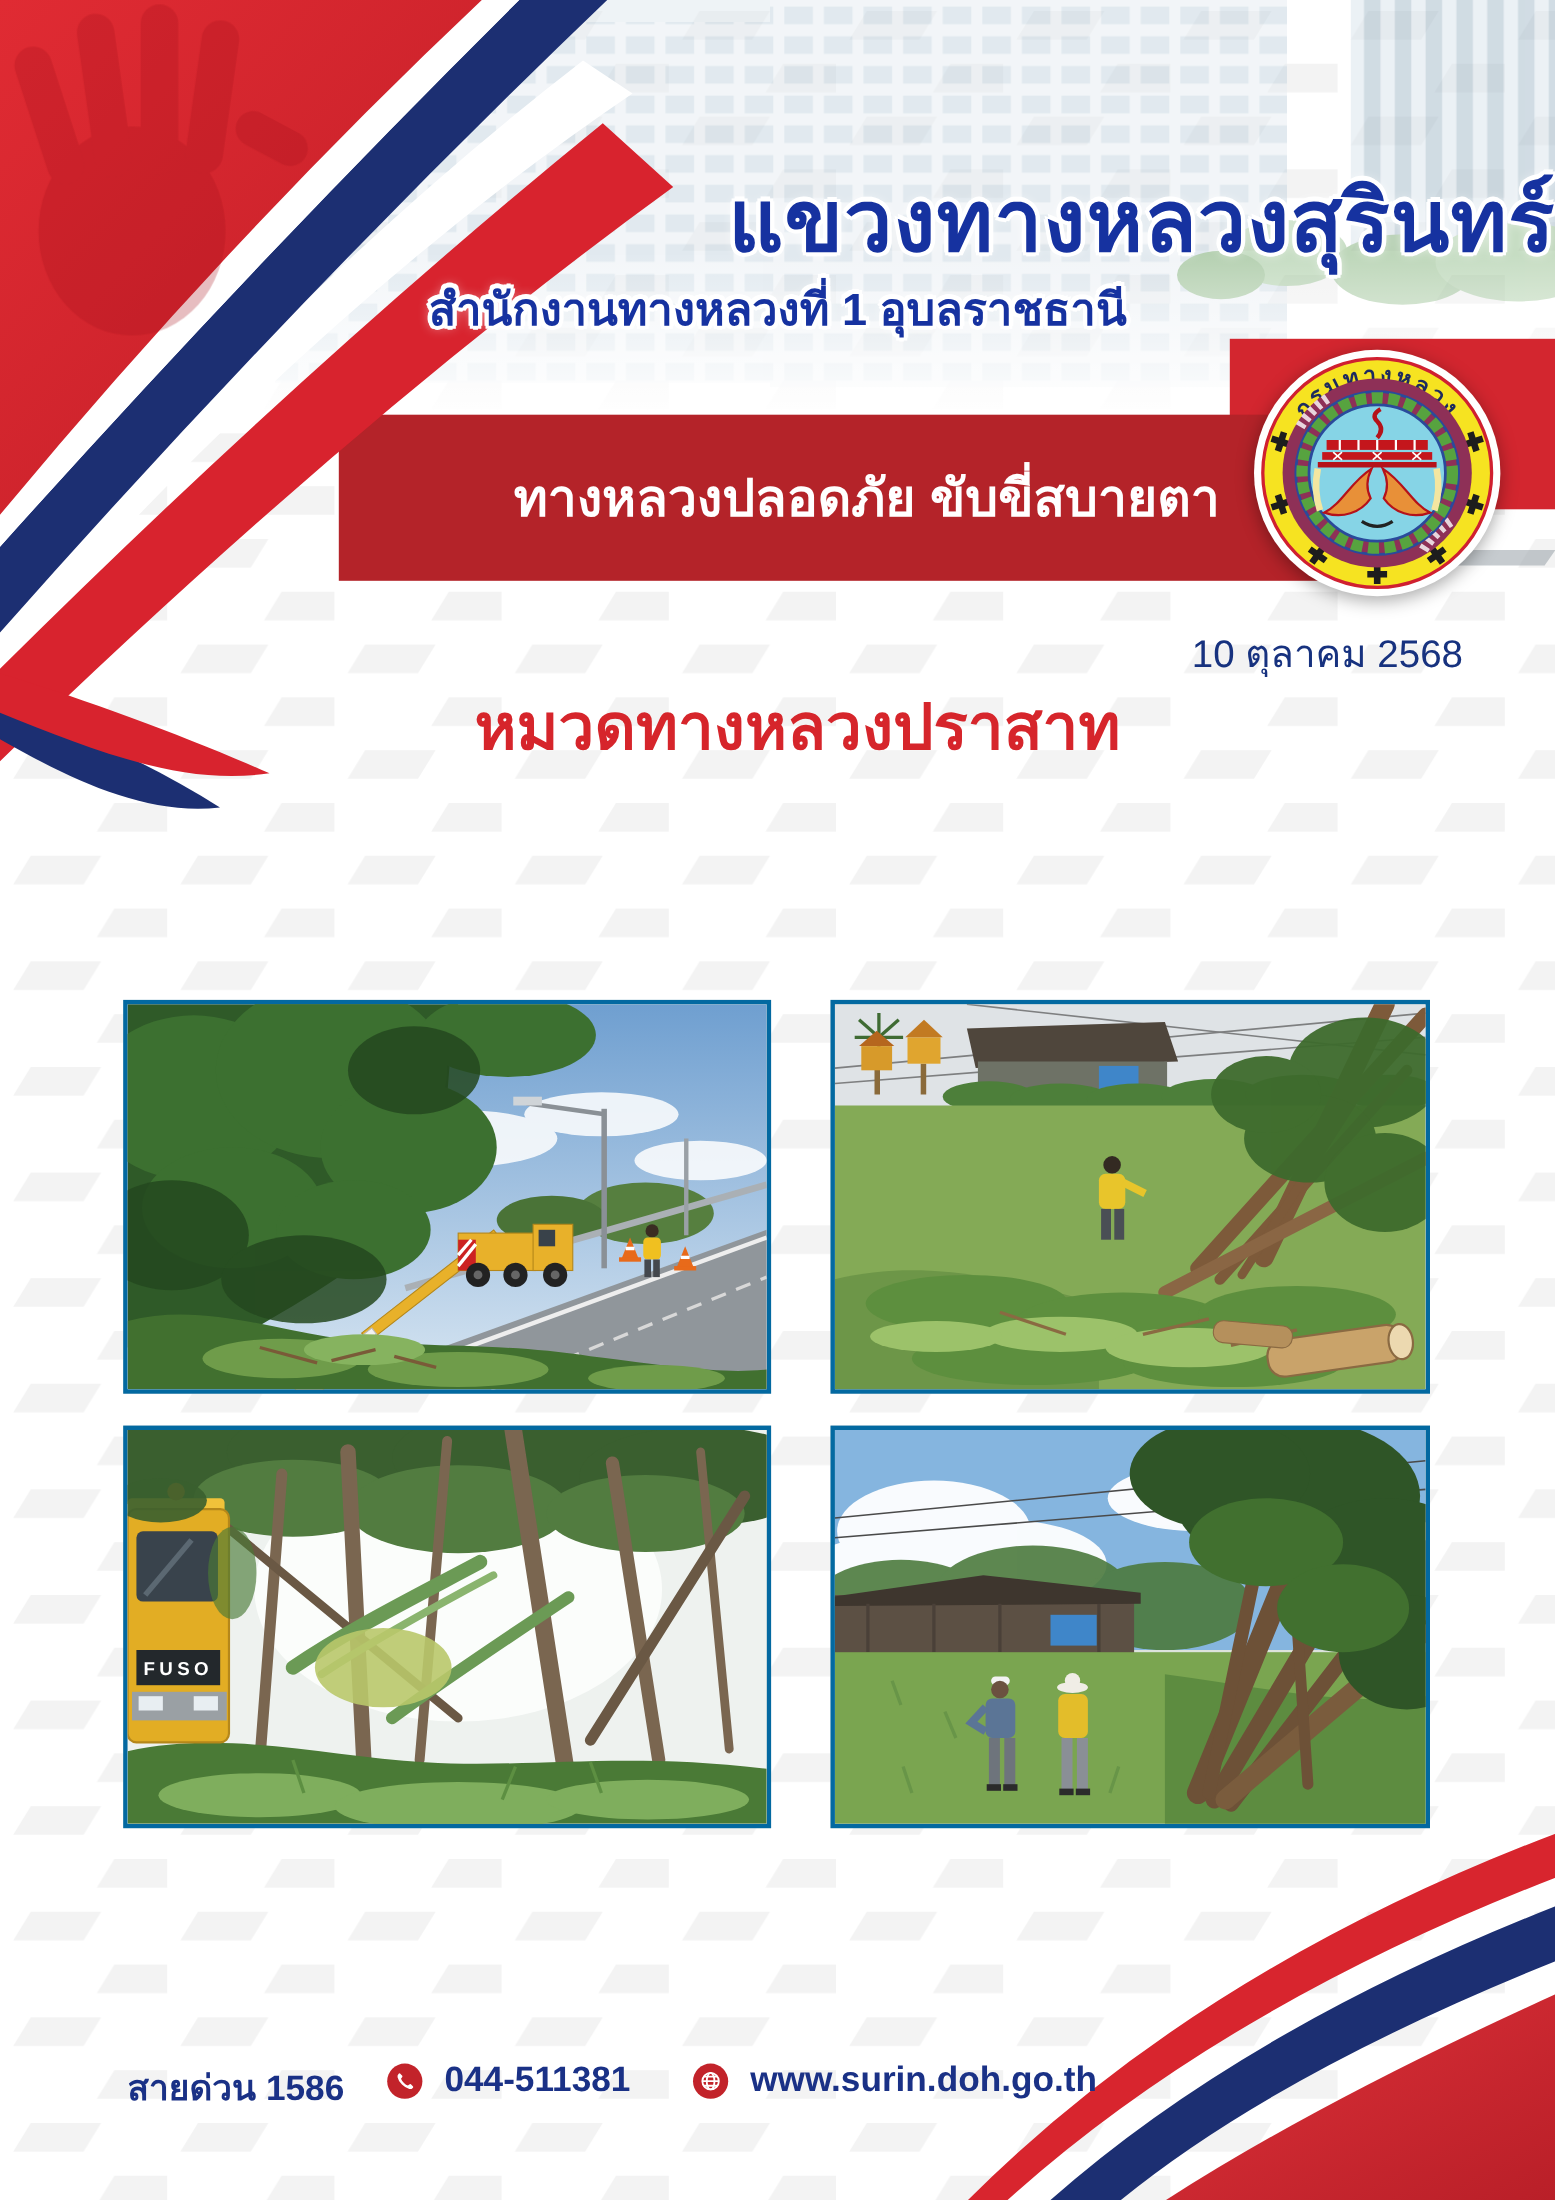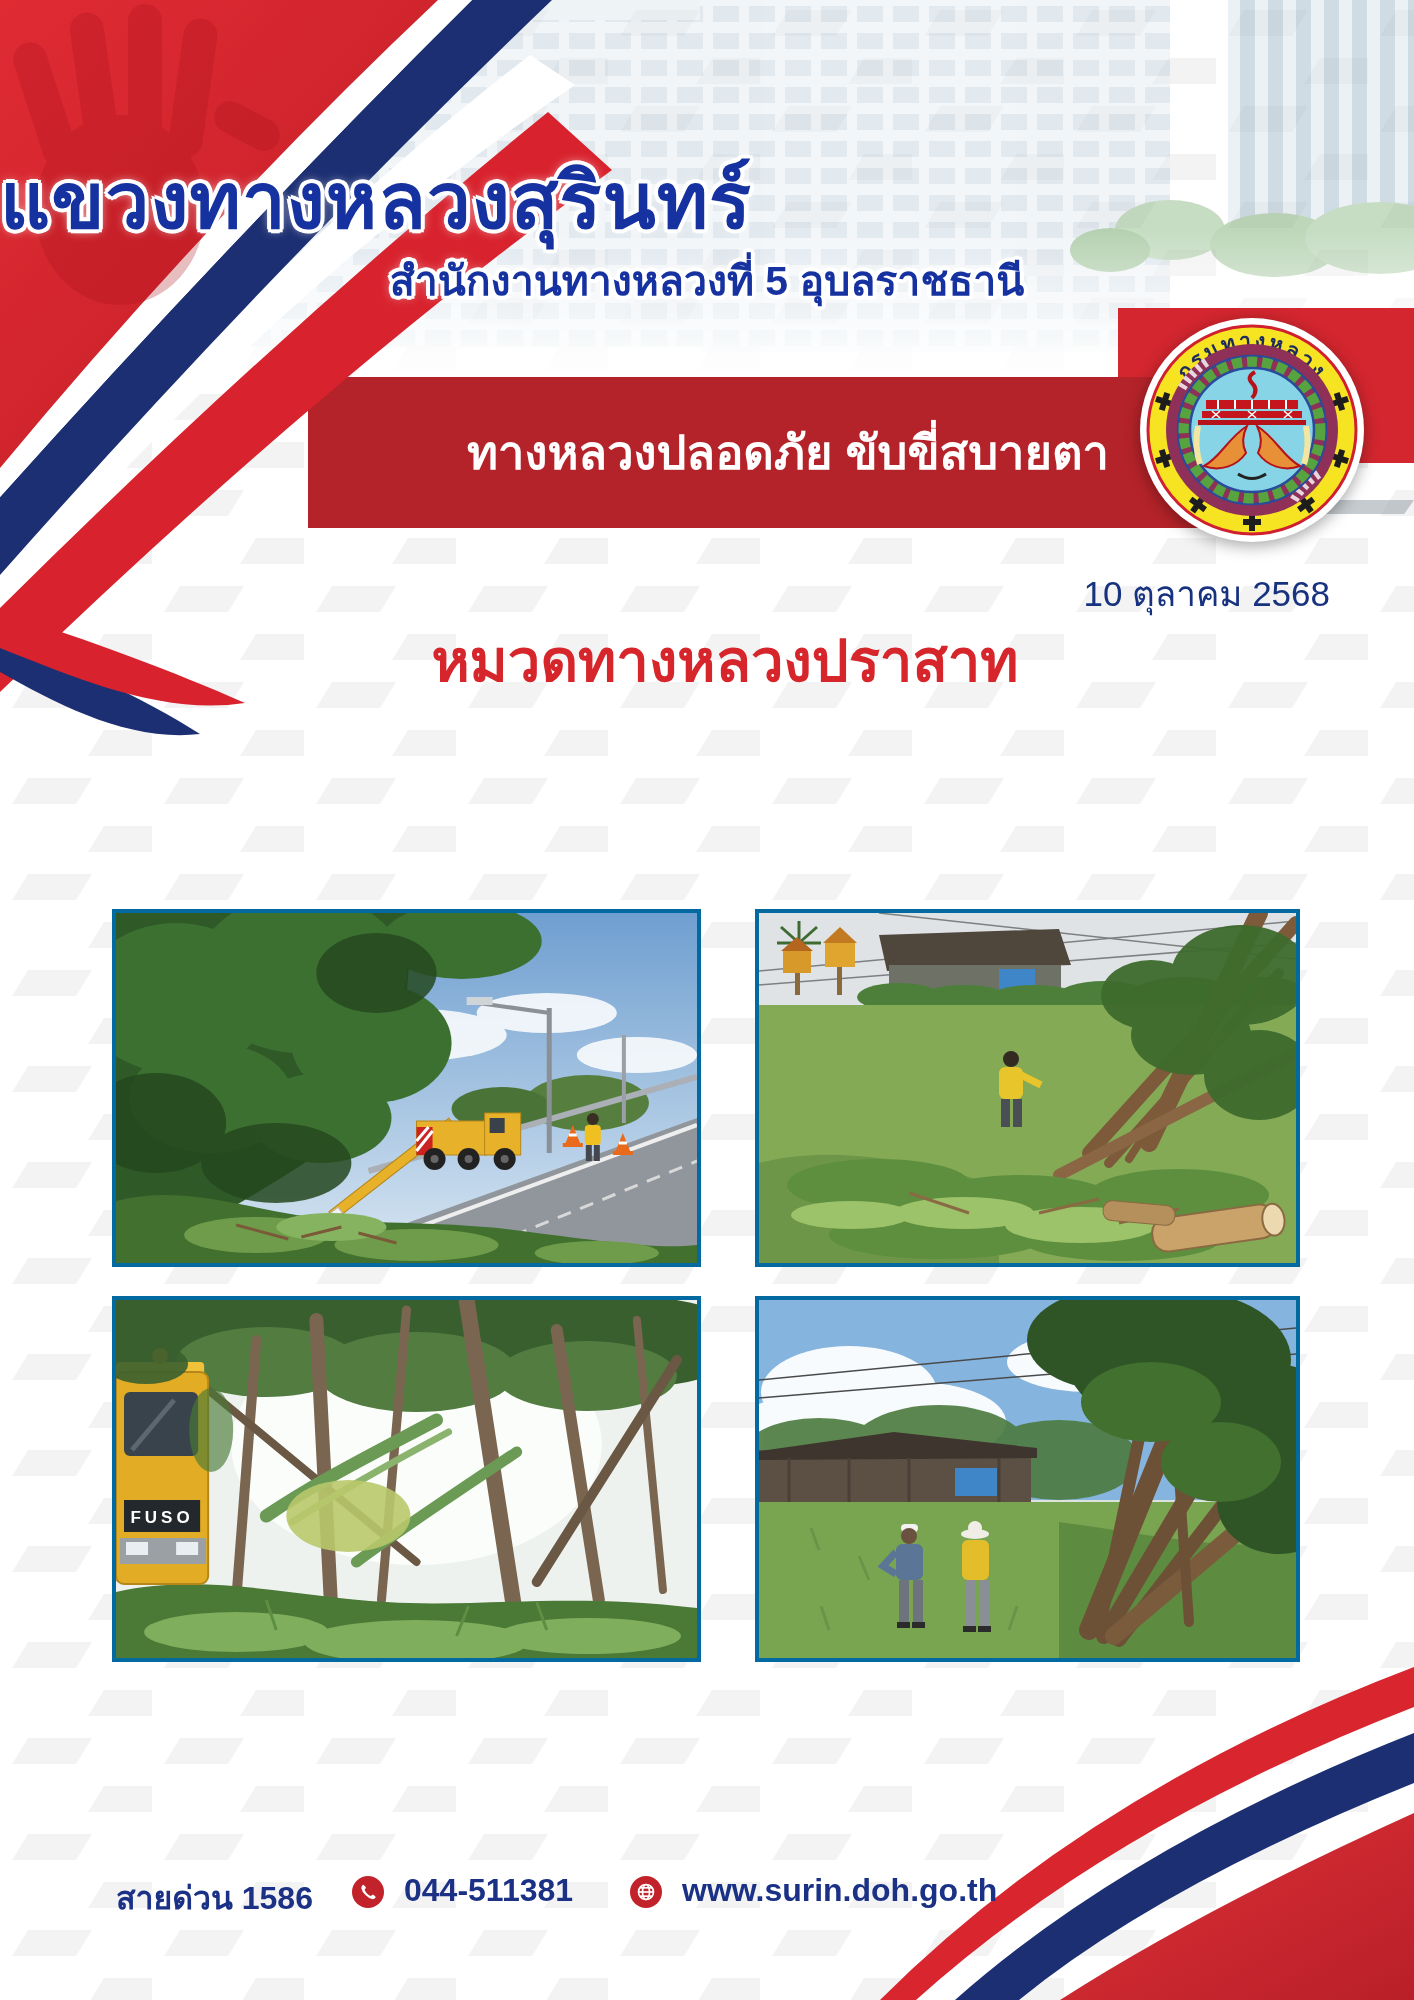--- a/index.html
+++ b/index.html
@@ -2,21 +2,21 @@
 <html><head>
 <meta charset="utf-8">
 <style>
   html,body{margin:0;padding:0;background:#888;}
   .page{position:relative;width:1414px;height:2000px;margin:0 auto;background:#ffffff;
         overflow:hidden;font-family:"Liberation Sans",sans-serif;}
   .abs{position:absolute;}
   svg{display:block;}
   .outline-white{text-shadow:-3px -3px 0 #fff,3px -3px 0 #fff,-3px 3px 0 #fff,3px 3px 0 #fff,
                  -4px 0 0 #fff,4px 0 0 #fff,0 -4px 0 #fff,0 4px 0 #fff,0 0 12px #fff;}
-  .hdr-title{top:138px;left:0;width:1414px;text-align:left;font-size:78px;font-weight:bold;
+  .hdr-title{top:138px;left:0;width:1414px;text-align:right;font-size:78px;font-weight:bold;
              color:#1632a0;letter-spacing:1px;}
   .hdr-subtitle{top:248px;left:0;width:1414px;text-align:center;font-size:41px;font-weight:bold;
                 color:#1632a0;}
   .red-band-right{left:1118px;top:308px;width:296px;height:155px;background:#d3262f;}
   .band-shadow{left:1152px;top:500px;width:262px;height:14px;background:#97a0a8;opacity:.55;
                transform:skewX(-35deg);transform-origin:left top;}
   .main-banner{left:308px;top:377px;width:960px;height:151px;background:#b42329;}
   .main-banner .txt{width:100%;height:151px;line-height:151px;text-align:center;color:#ffffff;
                     font-size:47px;font-weight:bold;}
   .logo-wrap{left:1138px;top:316px;width:228px;height:228px;filter:drop-shadow(0 4px 8px rgba(0,0,0,.35));}
@@ -109,21 +109,21 @@
       <rect x="128" y="4" width="34" height="155" rx="17"></rect>
       <rect x="176" y="18" width="34" height="140" rx="17" transform="rotate(8 193 88)"></rect>
       <rect x="212" y="110" width="70" height="32" rx="16" transform="rotate(28 247 126)"></rect>
     </g>
 
     <path d="M0,640 C70,664 140,696 200,734 C130,742 60,706 0,672 Z" fill="#1c2f72"></path>
     <path d="M0,612 C90,640 175,672 245,703 C165,715 85,682 0,648 Z" fill="#d8232e"></path>
   </svg>
 
   <div class="abs hdr-title outline-white">แขวงทางหลวงสุรินทร์</div>
-  <div class="abs hdr-subtitle outline-white">สำนักงานทางหลวงที่ 5 อุบลราชธานี</div>
+  <div class="abs hdr-subtitle outline-white">สำนักงานทางหลวงที่ 1 อุบลราชธานี</div>
 
   <div class="abs logo-wrap">
     <svg width="228" height="228" viewBox="-114 -114 228 228">
       <defs>
         <path id="arcT" d="M -80 -14 A 81 81 0 0 1 80 -14"></path>
         <g id="crossG">
           <path d="M-3,-9 h6 v6 h6 v6 h-6 v6 h-6 v-6 h-6 v-6 h6 z" fill="#1d1d1d"></path>
         </g>
       </defs>
       <circle r="112" fill="#ffffff"></circle>

